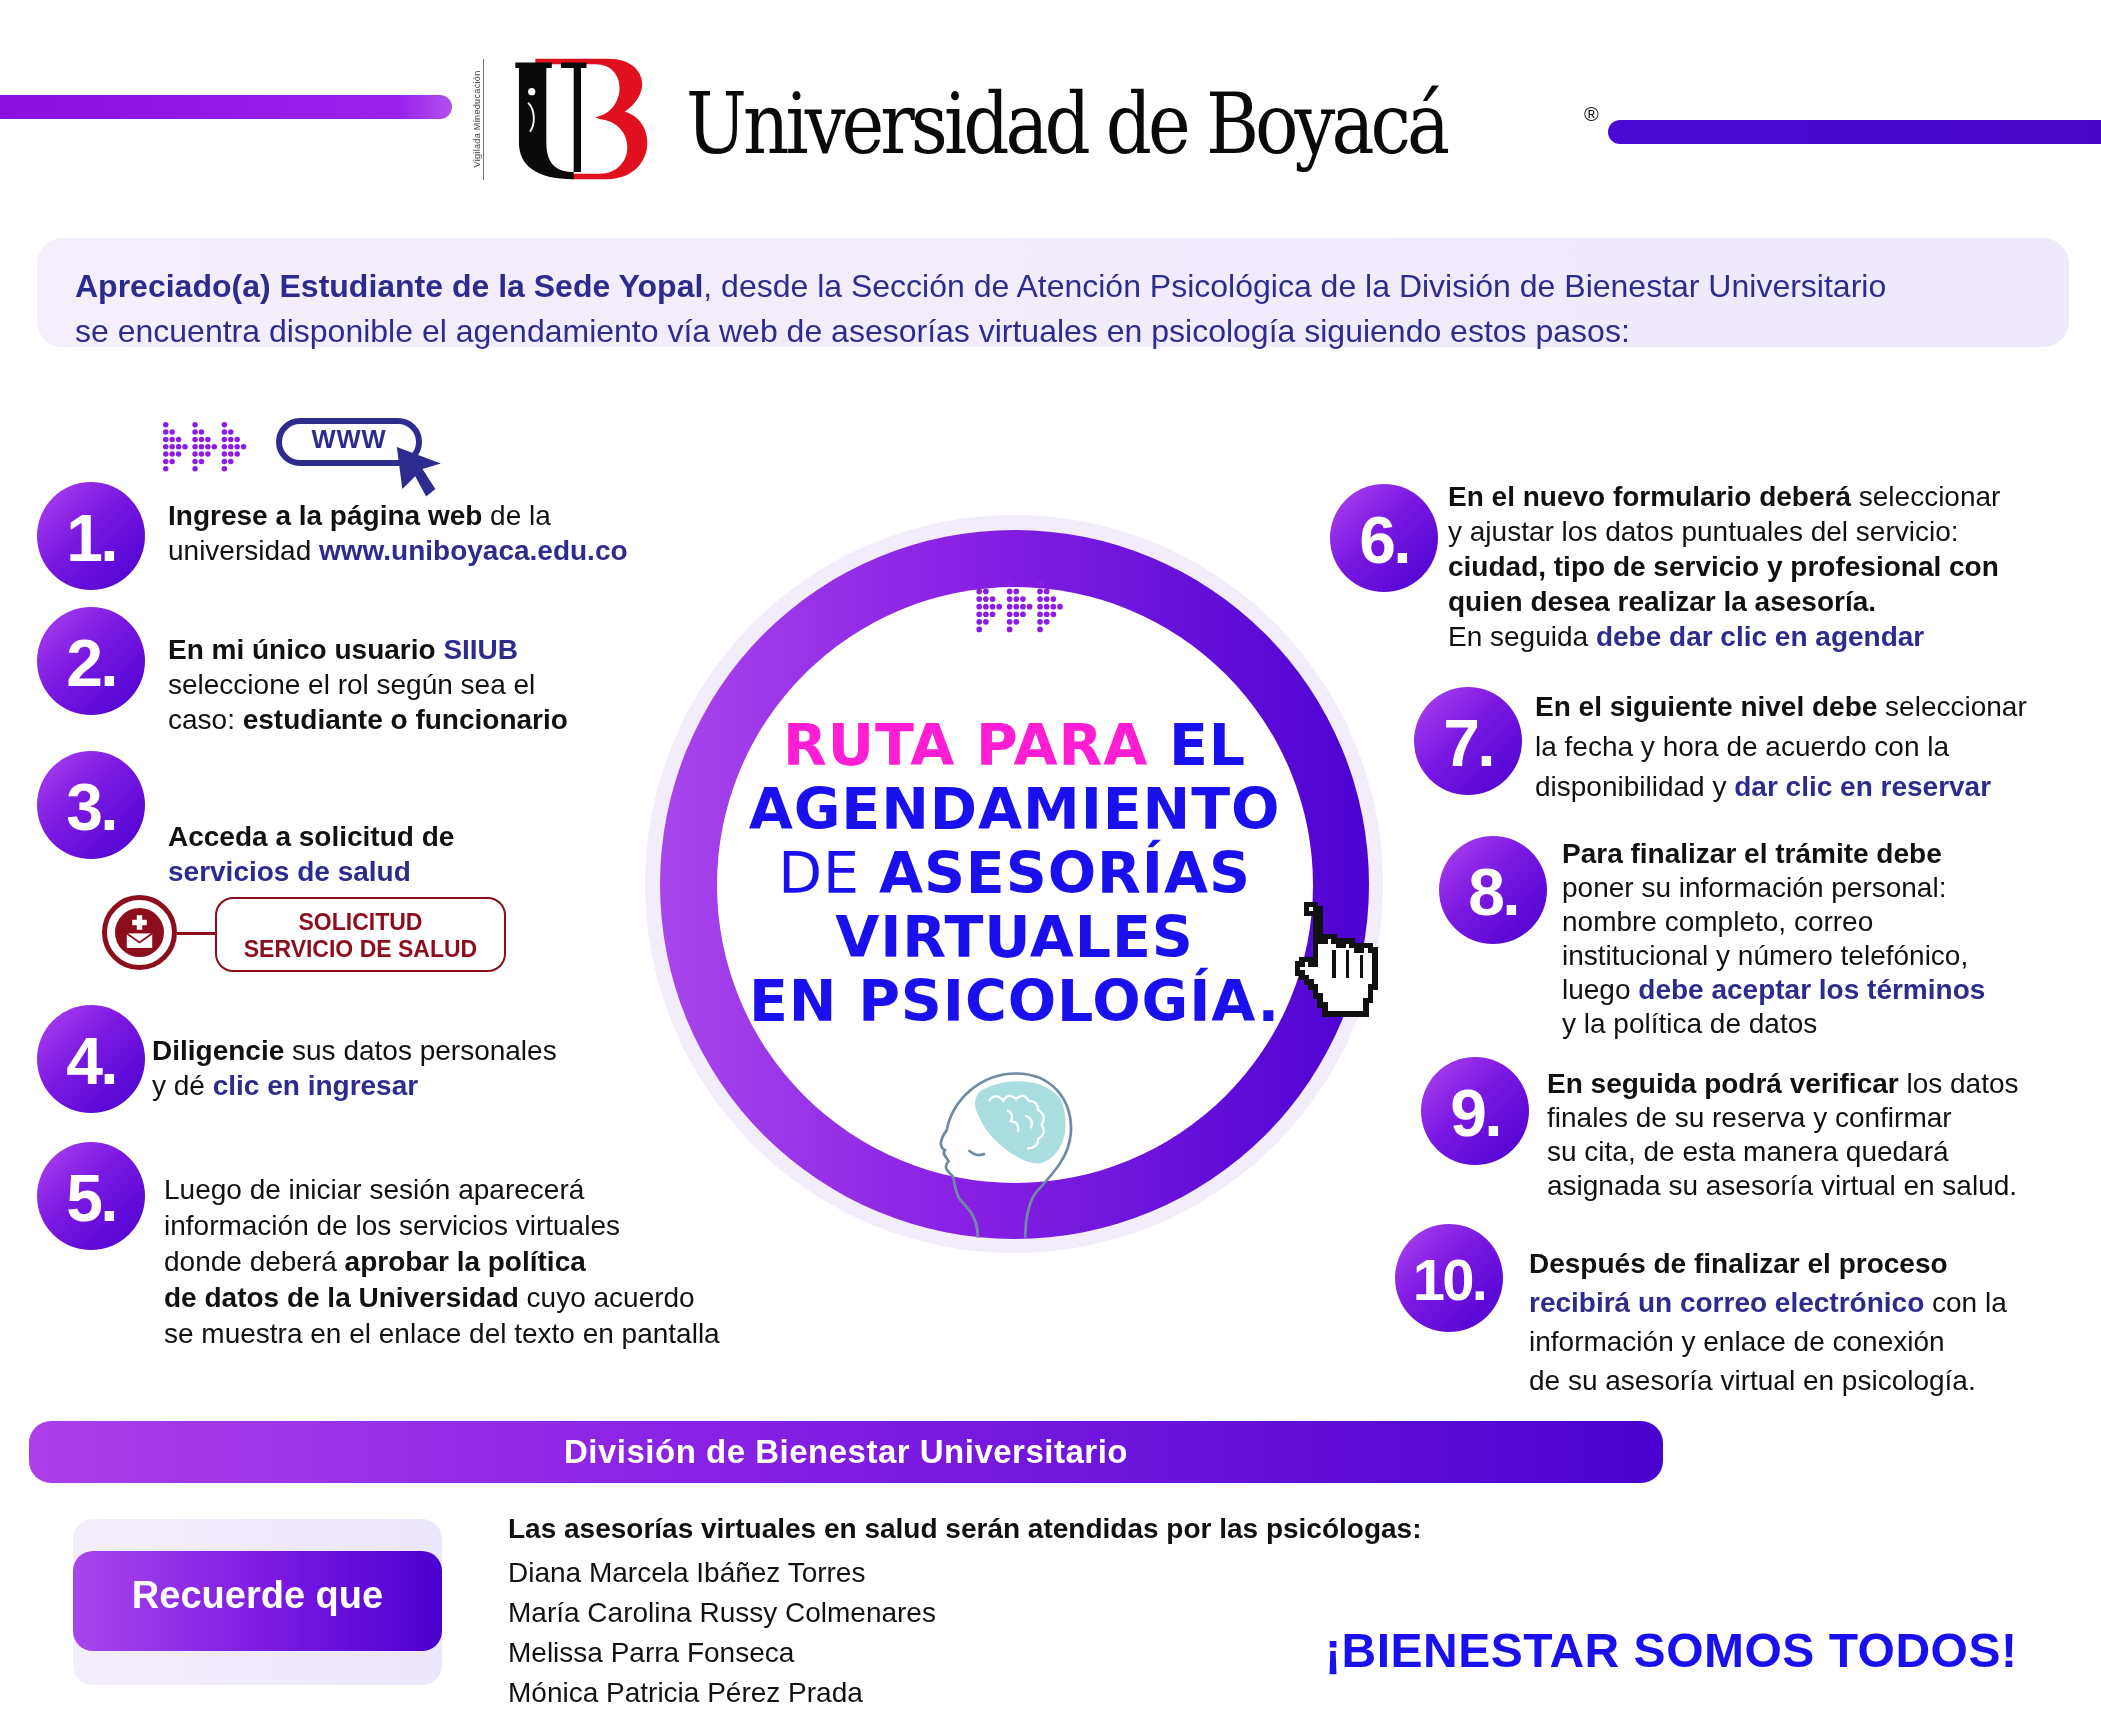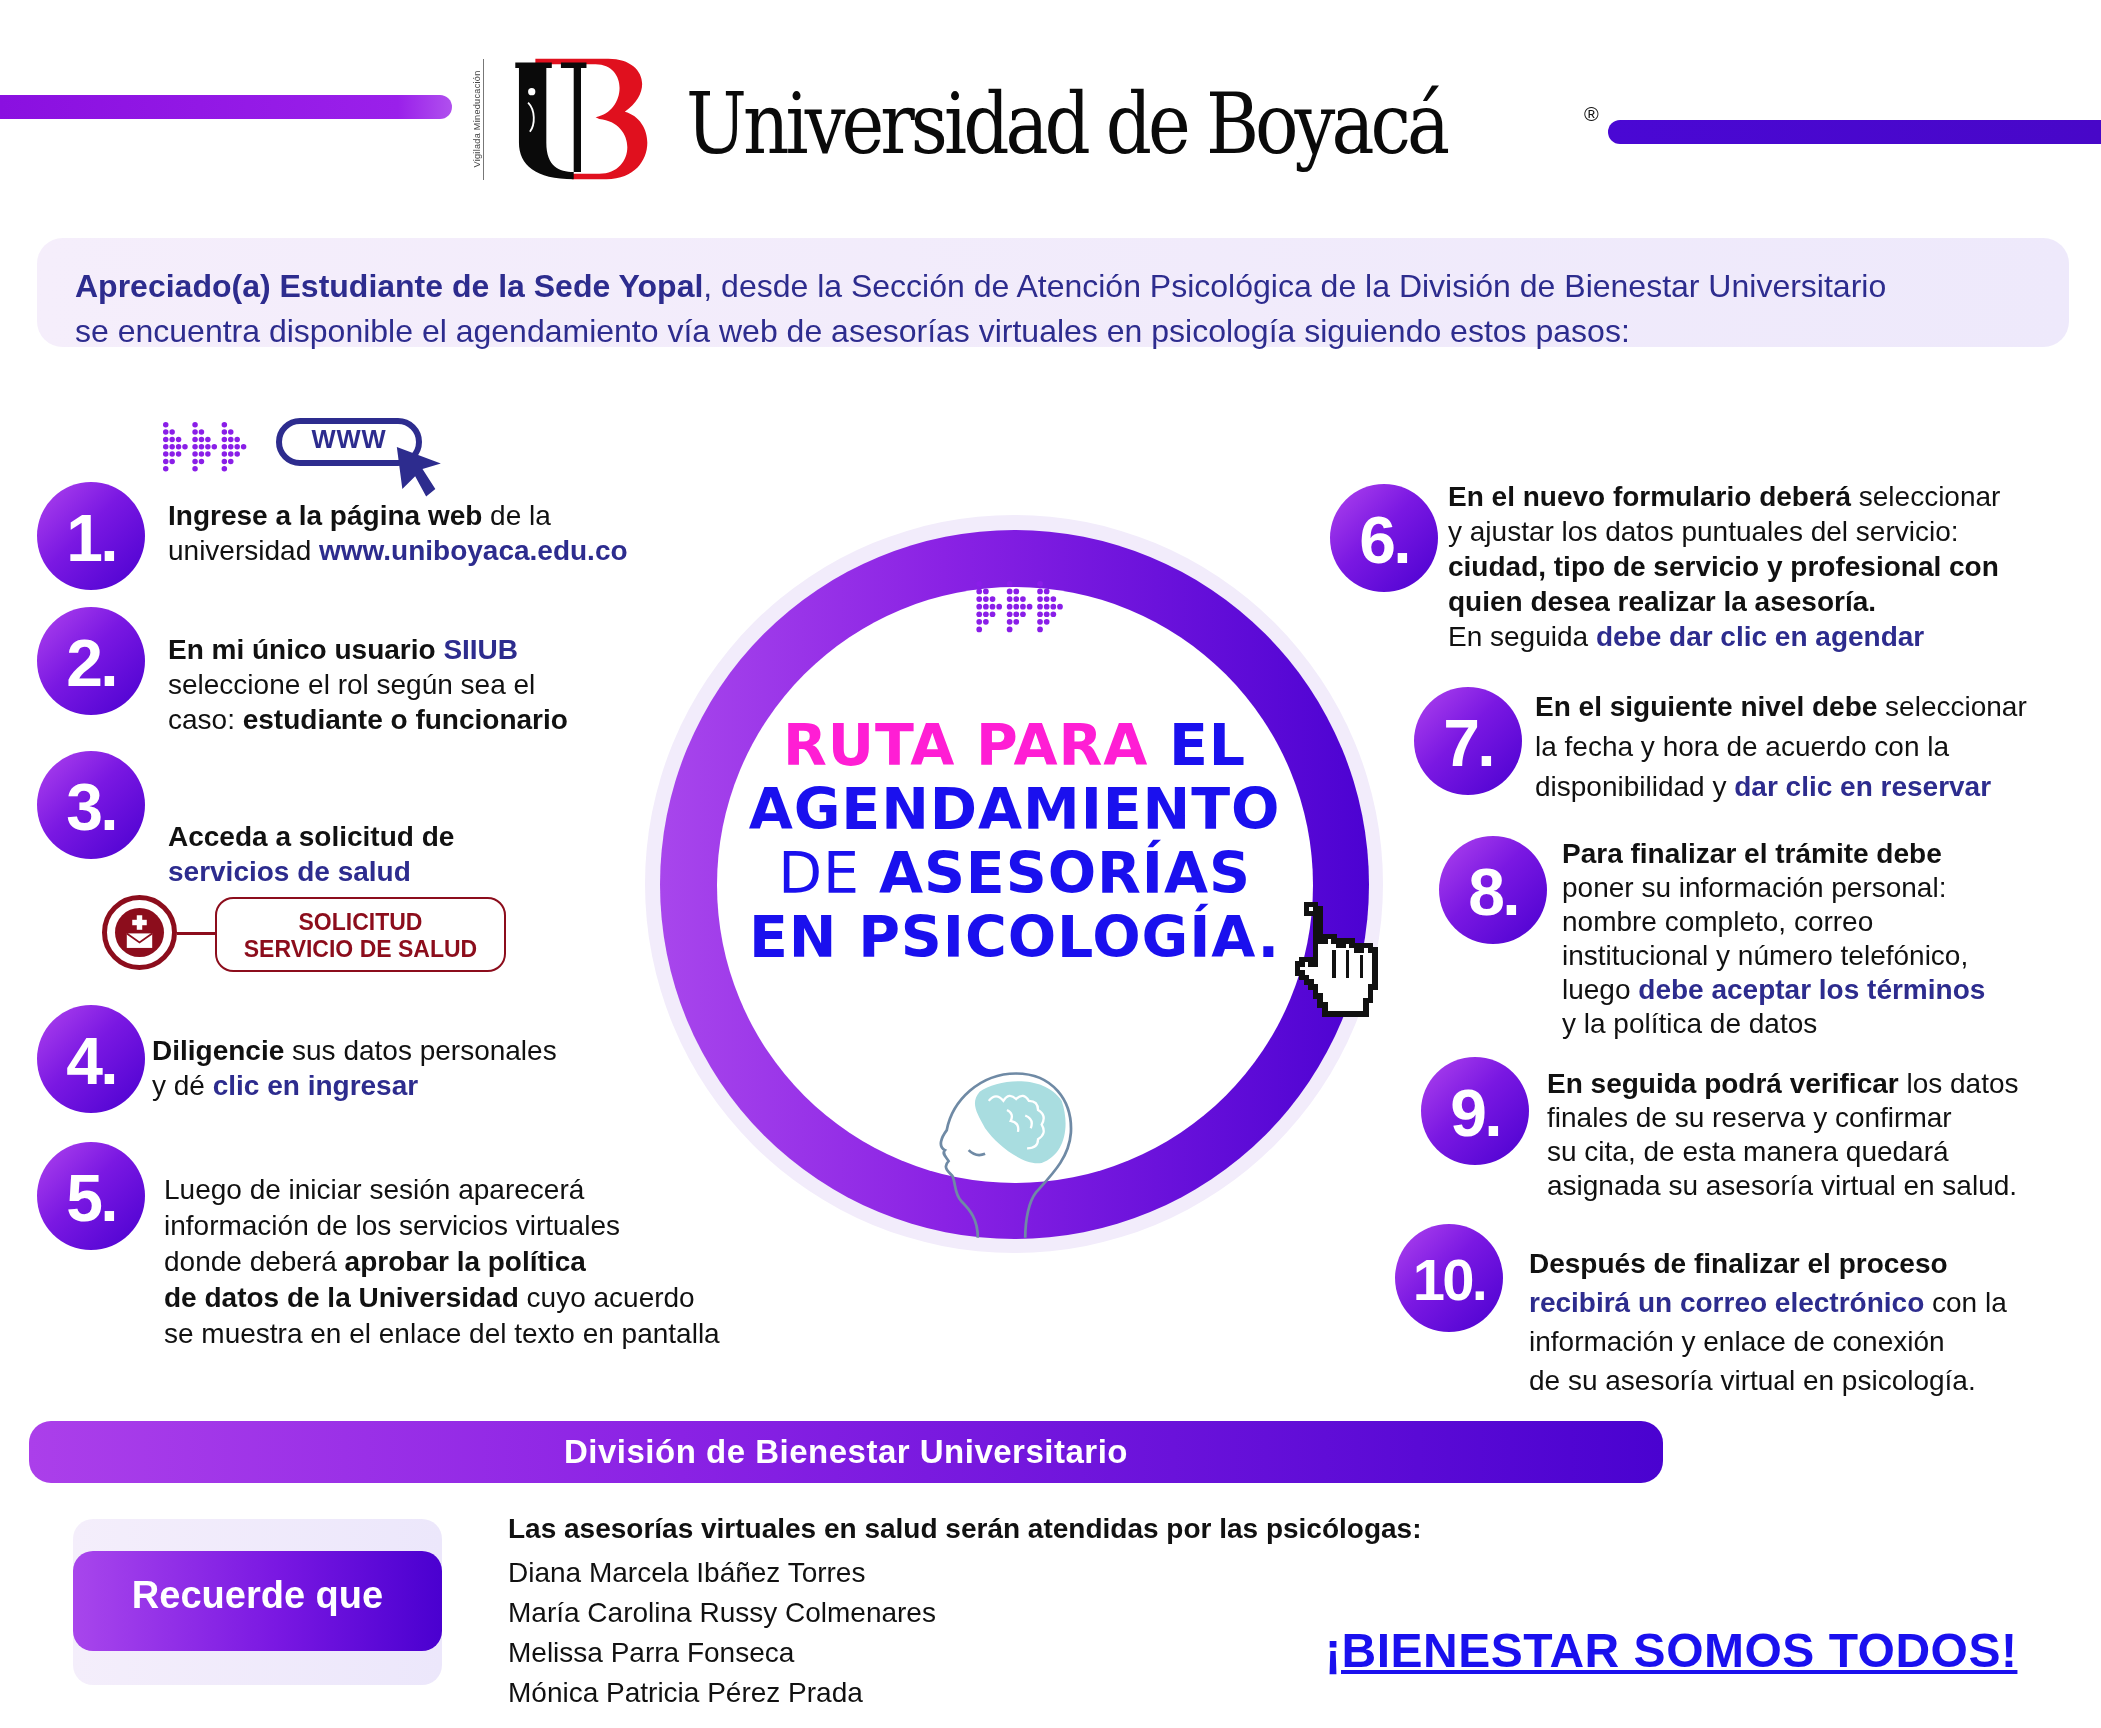--- a/index.html
+++ b/index.html
@@ -73,21 +73,21 @@
     color: #fff; font-weight: 700; font-size: 33px; text-align: center; line-height: 62px; letter-spacing: 0.5px; }
 
   
   .recuerde-bg { left: 73px; top: 1519px; width: 369px; height: 166px; border-radius: 20px;
     background: linear-gradient(90deg, #f4eefb, #ece7fb); }
   .recuerde-btn { left: 73px; top: 1551px; width: 369px; height: 100px; border-radius: 20px;
     background: linear-gradient(90deg, #a846ec, #7a18e2 55%, #4a00d0);
     color: #fff; font-weight: 700; font-size: 38px; text-align: center; line-height: 88px; }
   .psic-title { left: 508px; top: 1513px; font-weight: 700; font-size: 28px; color: #111; }
   .psic-list { left: 508px; top: 1553px; font-size: 28px; line-height: 40px; color: #111; list-style: none; }
-  .slogan { left: 1325px; top: 1623px; font-weight: 700; font-size: 48px; color: #1a10ee; letter-spacing: 0.5px; text-decoration: underline; }
+  .slogan { left: 1325px; top: 1623px; font-weight: 700; font-size: 48px; color: #1a10ee; letter-spacing: 0.5px; }
 </style>
 </head>
 <body>
 
 <div class="abs bar-left"></div>
 <div class="abs bar-right"></div>
 
 <div class="abs logo" style="width:1133px;">
   <div class="vigilada">
     <span>Vigilada Mineducación</span>
@@ -147,20 +147,21 @@
 <svg class="abs" style="left:976px;top:581px" width="91" height="57" viewBox="0 0 95 60">
   <use href="#dg"></use>
     <use href="#dg" x="32"></use>
     <use href="#dg" x="64"></use>
 </svg>
 
 <div class="title">
   <div><span class="pink">RUTA PARA</span><span> EL</span></div>
   <div>AGENDAMIENTO</div>
   <div><span class="thin">DE </span><span>ASESORÍAS</span></div>
+  <div>VIRTUALES</div>
   <div>EN PSICOLOGÍA.</div>
 </div>
 
 <svg class="hand" width="119" height="137" viewBox="0 0 26 30" shape-rendering="crispEdges">
   <path d="M6 1 H8 V2 H9 V9 H10 V8 H12 V9 H13 V10 H14 V9 H16 V10 H17 V11 H18 V10 H20 V11 H21 V19 H20 V22 H19 V25 H10 V23 H9 V21 H8 V19 H7 V18 H6 V17 H5 V16 H4 V14 H5 V13 H7 V14 H8 V3 H6 Z" fill="#fff" stroke="#111" stroke-width="1.2"></path>
   <path d="M12 11 V17 M15 11 V17 M18 12 V17" stroke="#111" stroke-width="0.8"></path>
 </svg>
 
 <svg class="brain" width="146" height="183" viewBox="0 0 160 200">
   <path d="M48 200 C48 180 40 170 30 160 C22 152 24 140 20 132 C14 126 10 122 16 116 C14 112 8 108 12 104 C4 100 8 90 14 82 C20 50 50 20 90 20 C130 20 152 50 150 85 C148 112 130 130 112 150 C104 160 100 180 100 200" fill="none" stroke="#6f8aa5" stroke-width="3"></path>

